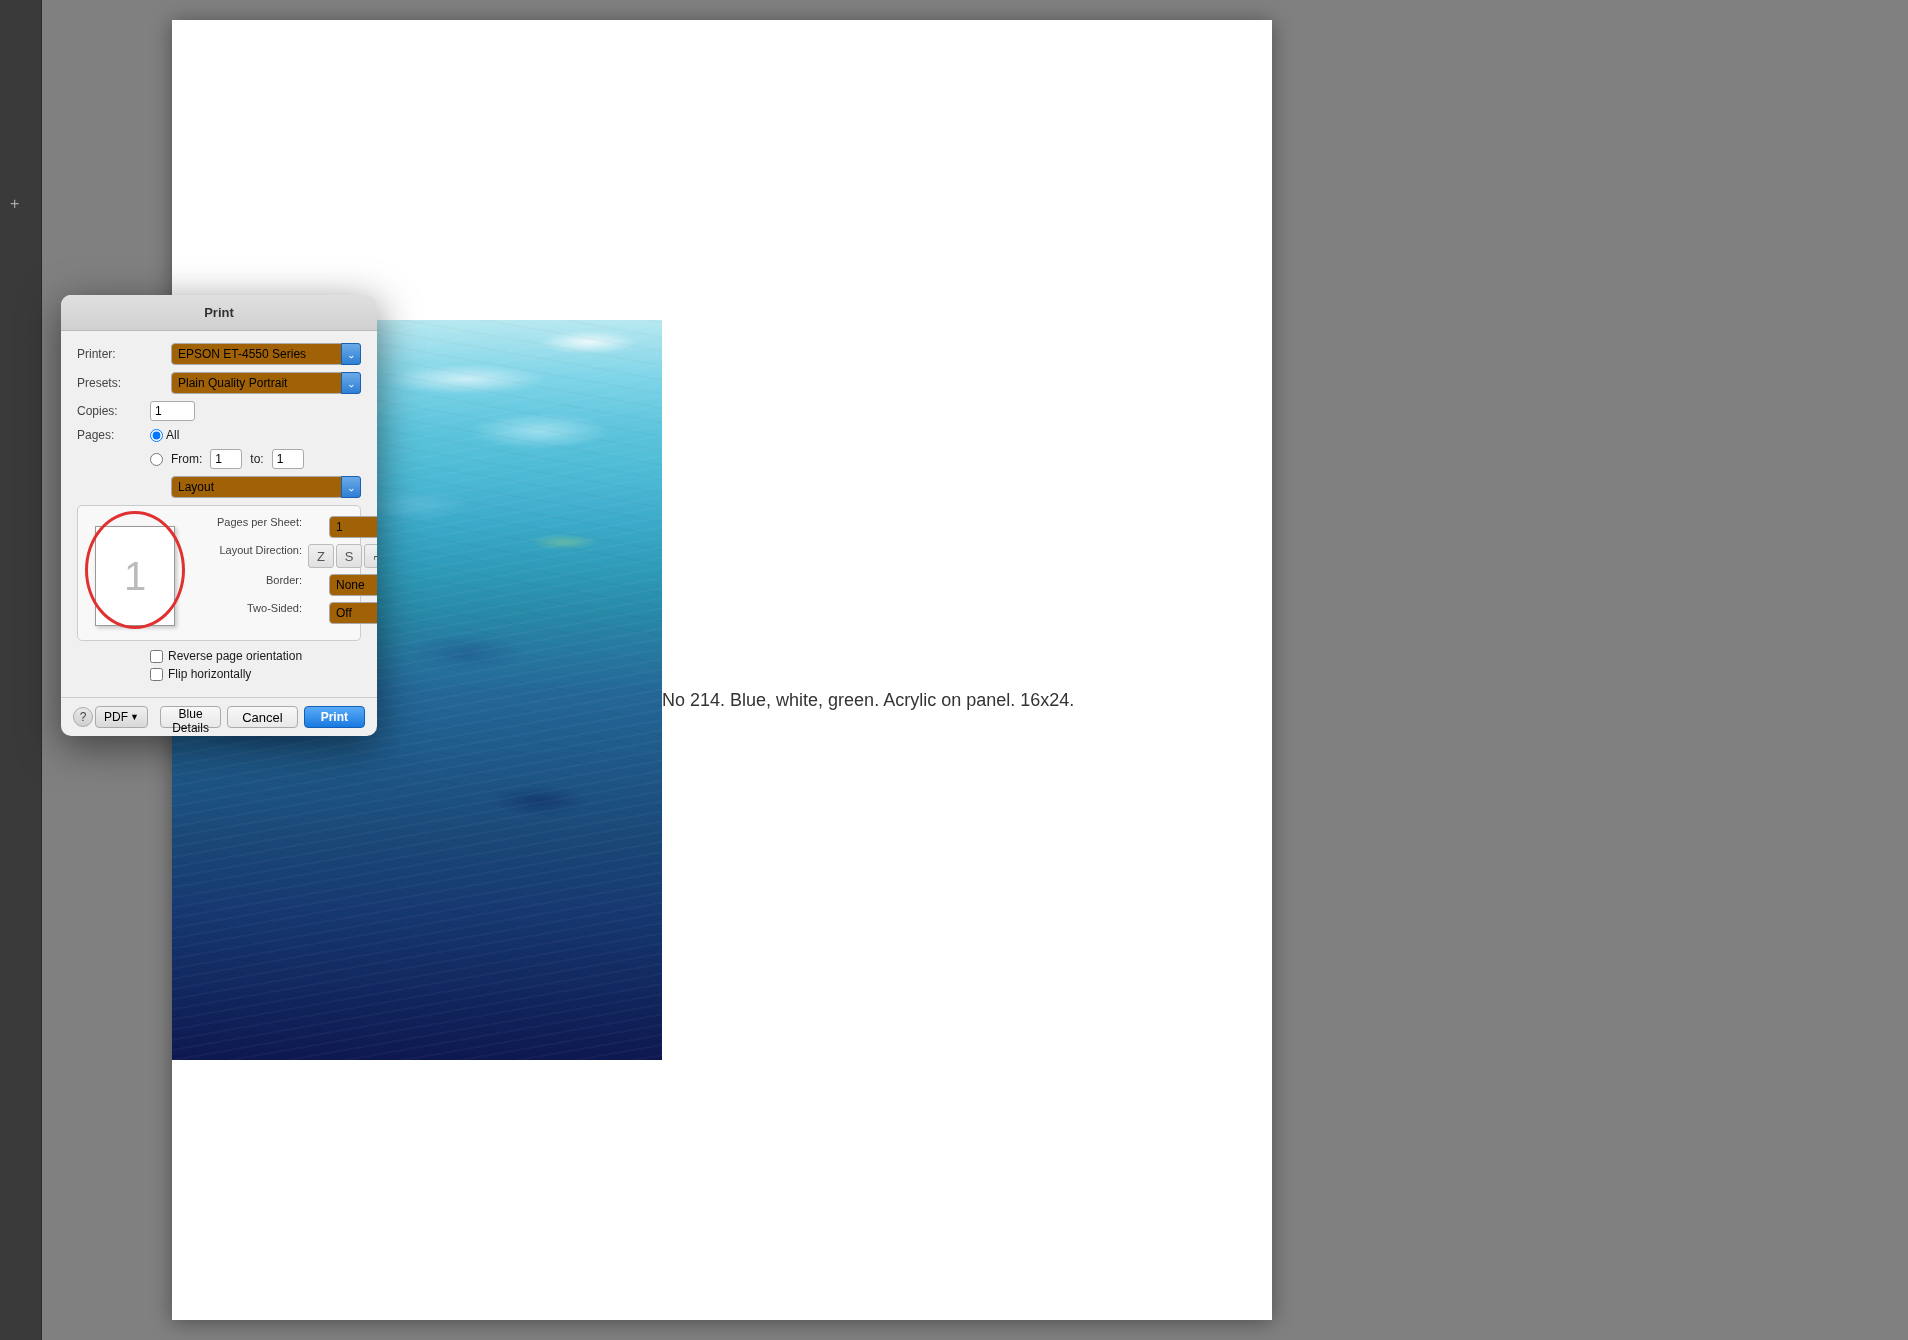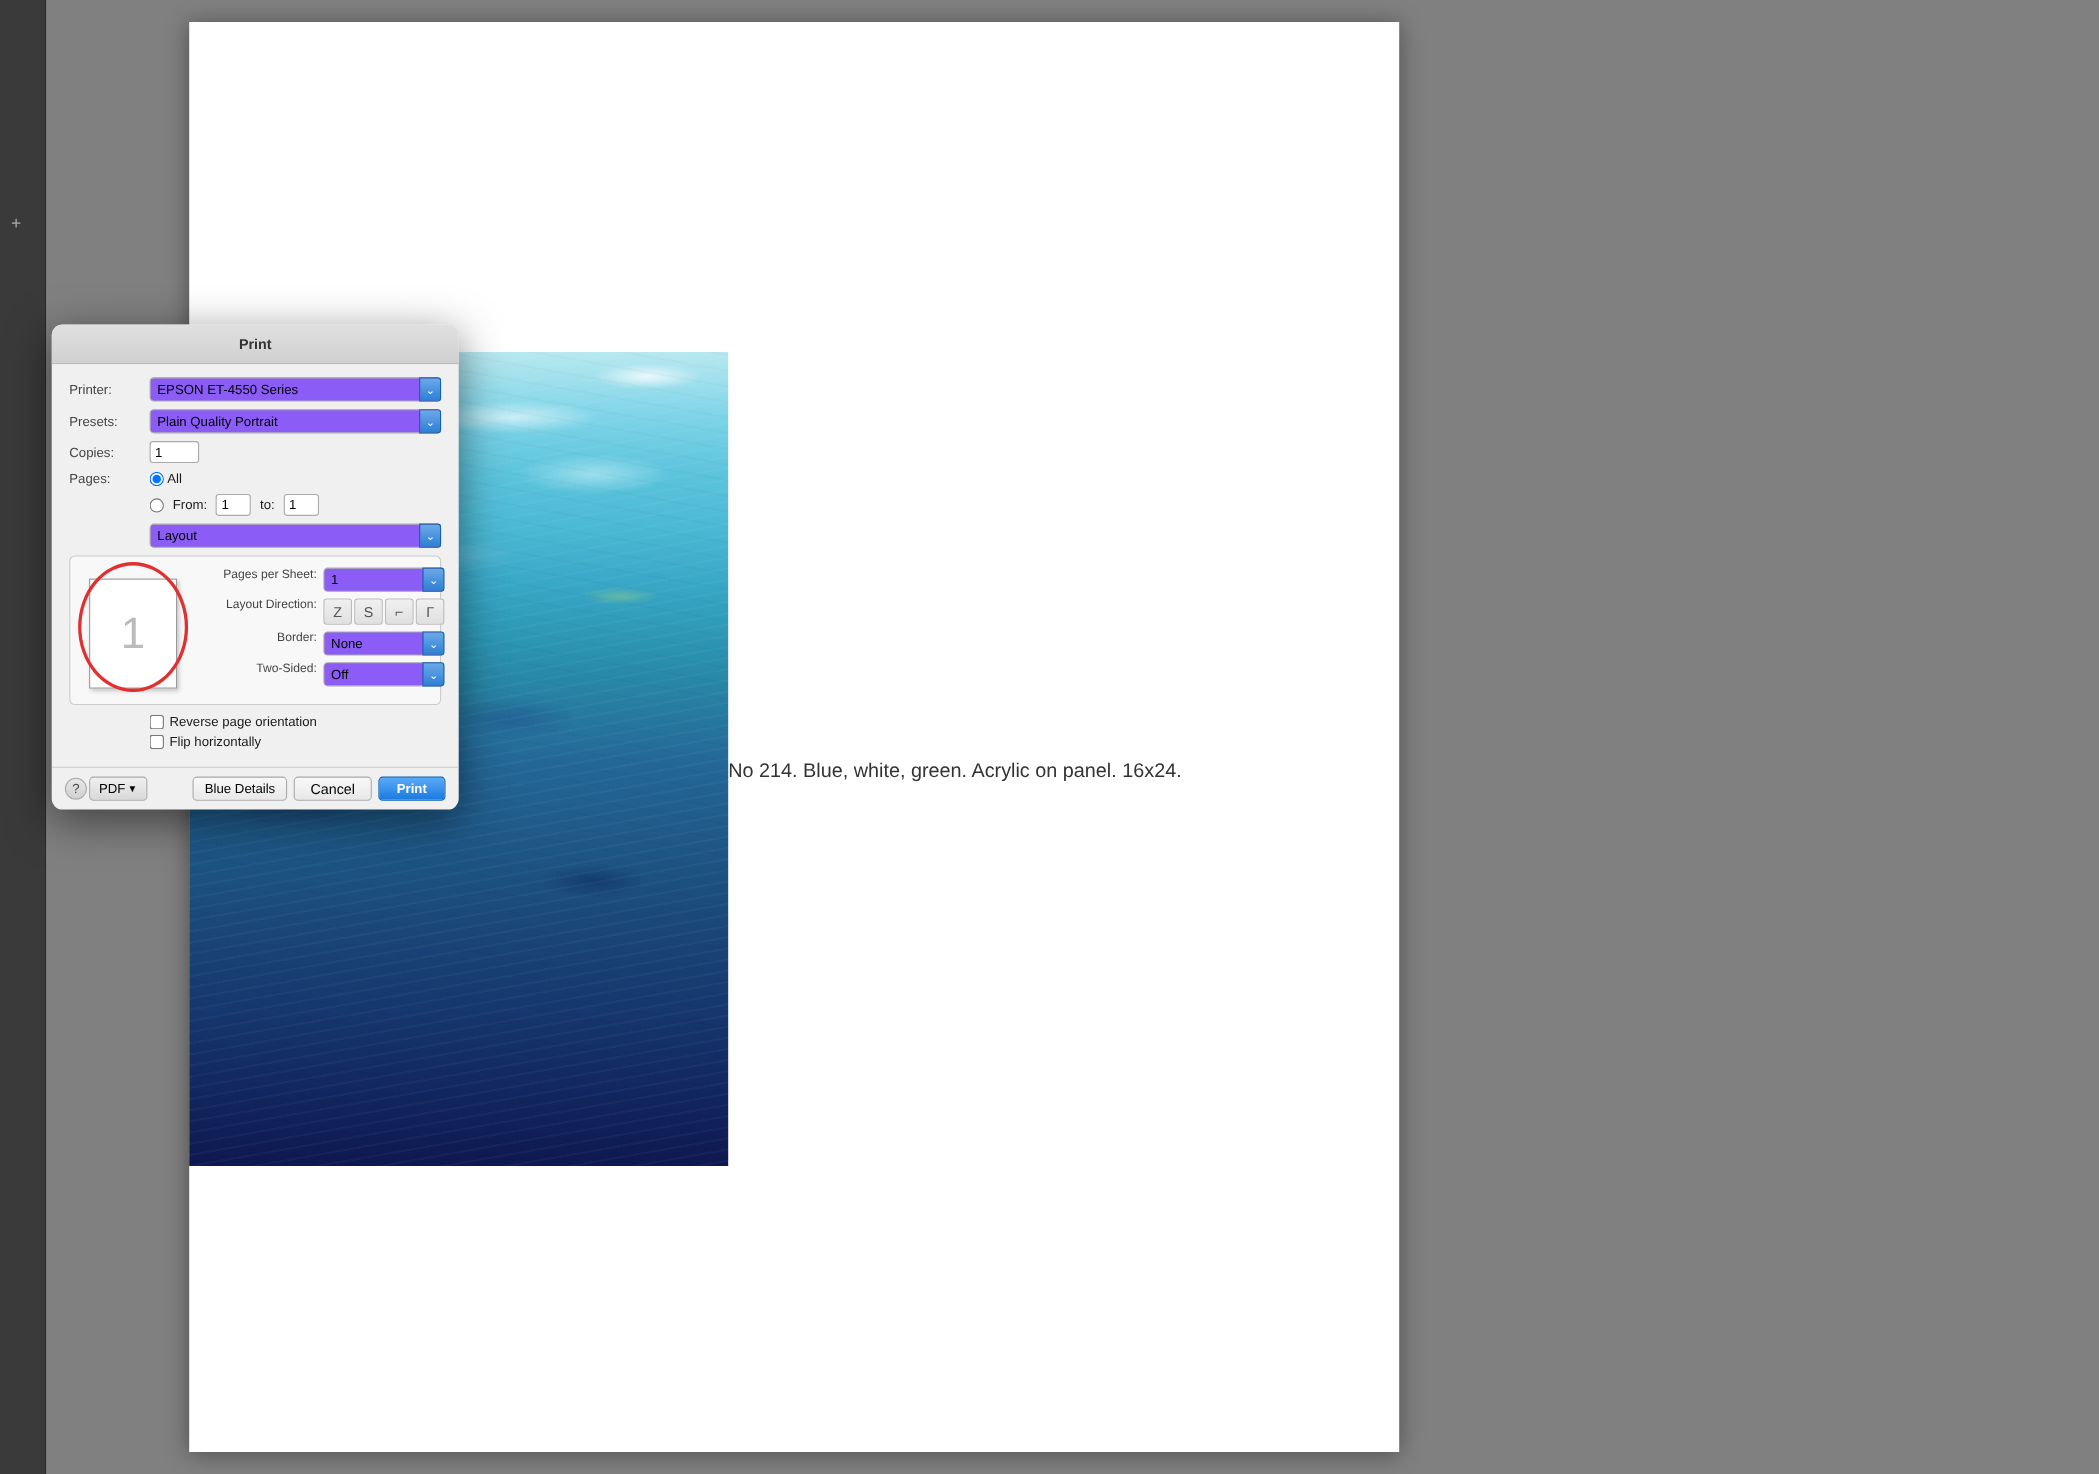--- a/index.html
+++ b/index.html
@@ -142,23 +142,23 @@
       left: 42px;
       width: 18px;
       bottom: 0;
       background: #6b6b6b;
       border-right: 1px solid #555;
     }
 
     
     .print-dialog {
       position: absolute;
-      left: 47px;
+      left: 61px;
       top: 295px;
-      width: 370px;
+      width: 316px;
       background: #f0f0f0;
       border-radius: 10px;
       box-shadow: 0 10px 40px rgba(0,0,0,0.5);
       overflow: hidden;
       z-index: 100;
     }
 
     .dialog-titlebar {
       background: linear-gradient(180deg, #e0e0e0 0%, #d0d0d0 100%);
       padding: 10px;
@@ -203,26 +203,27 @@
     .select-wrapper {
       flex: 1;
       position: relative;
       display: flex;
       align-items: center;
     }
 
     .select-wrapper select {
       width: 100%;
       height: 22px;
-      background: #8b5cf6;
+      background: #a16207;
       border: 1px solid #aaa;
       border-radius: 4px;
       padding: 0 22px 0 6px;
       font-size: 12px;
       appearance: none;
+      margin-left: 21px;
       -webkit-appearance: none;
     }
 
     .select-arrow {
       position: absolute;
       right: 0;
       top: 0;
       width: 20px;
       height: 22px;
       background: linear-gradient(180deg, #6baae8 0%, #2e7fd4 100%);

